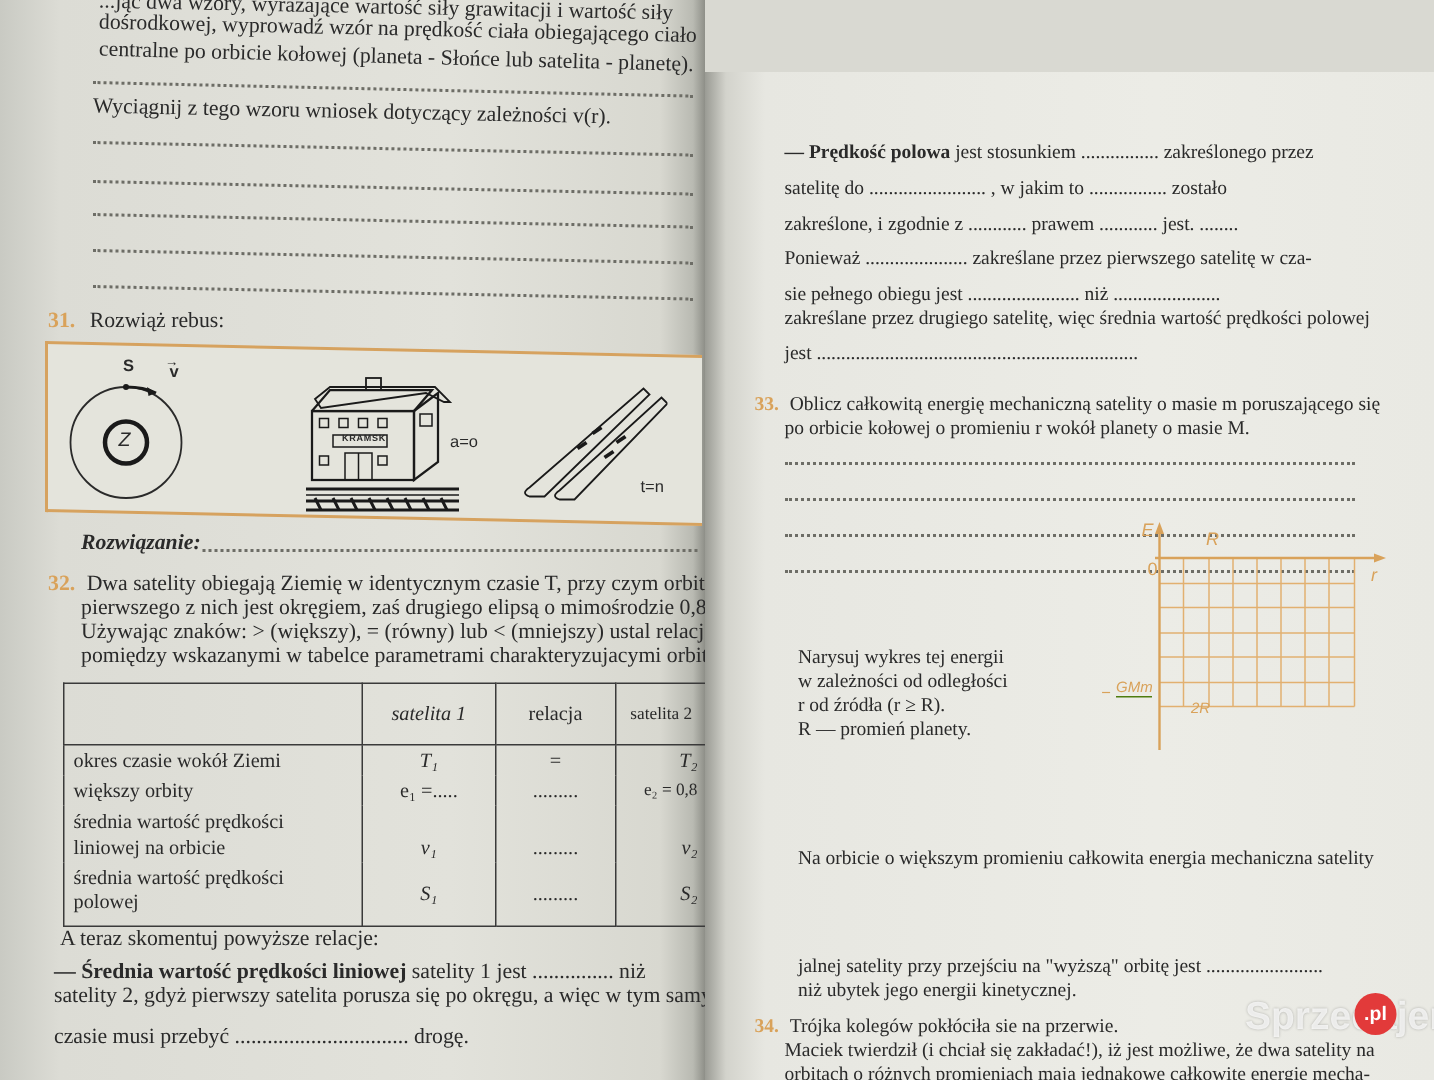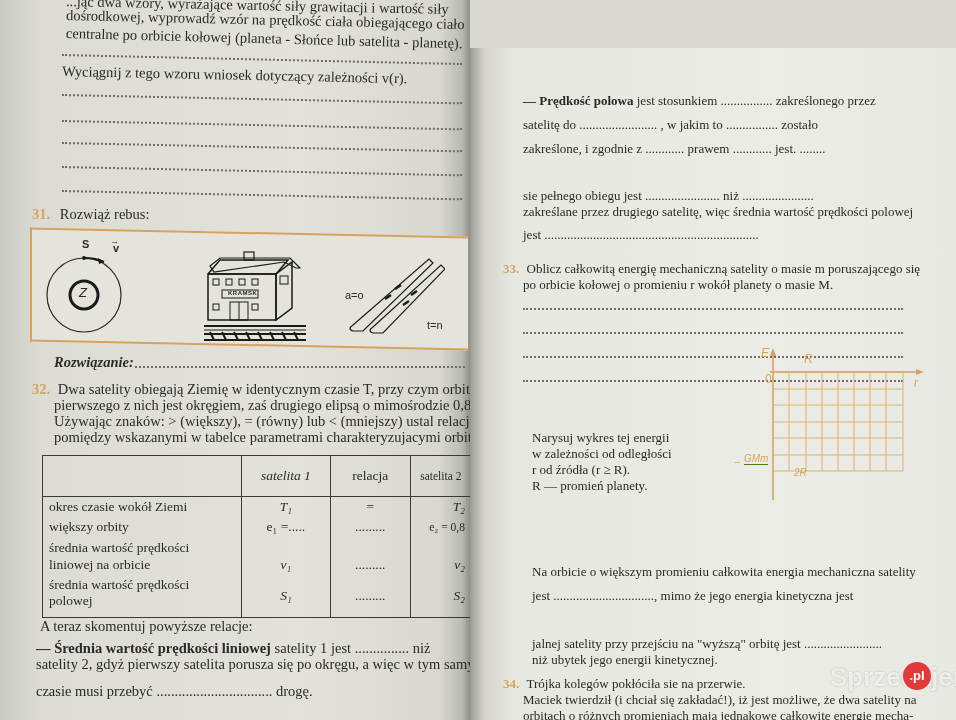--- a/index.html
+++ b/index.html
@@ -113,21 +113,21 @@
     <rect x="13" y="56" width="6" height="6" fill="none" stroke="#1a1a1a"></rect>
     <rect x="52" y="56" width="6" height="6" fill="none" stroke="#1a1a1a"></rect>
     <rect x="30" y="54" width="18" height="18" fill="none" stroke="#1a1a1a"></rect>
     <line x1="39" y1="54" x2="39" y2="72" stroke="#1a1a1a"></line>
     <line x1="4" y1="78" x2="106" y2="78" stroke="#1a1a1a" stroke-width="2"></line>
     <line x1="4" y1="82" x2="106" y2="82" stroke="#1a1a1a" stroke-width="1"></line>
     <path d="M4 86 L106 86 M4 92 L106 92" stroke="#1a1a1a" stroke-width="2"></path>
     <path d="M10 84 l4 8 M22 84 l4 8 M34 84 l4 8 M46 84 l4 8 M58 84 l4 8 M70 84 l4 8 M82 84 l4 8 M94 84 l4 8" stroke="#1a1a1a" stroke-width="2"></path>
   </svg>
   <span class="abs" style="left:228px;top:290px;font-family:'Liberation Sans',sans-serif;font-size:6px;font-weight:bold;letter-spacing:0.5px;">KRAMSK</span>
-  <span class="abs" style="left:300px;top:289px;font-family:'Liberation Sans',sans-serif;font-size:11px;margin-left:45px;">a=o</span>
+  <span class="abs" style="left:300px;top:289px;font-family:'Liberation Sans',sans-serif;font-size:11px;">a=o</span>
 
   <svg class="abs" style="left:345px;top:255px;" width="100" height="80">
     <path d="M8 70 Q2 74 8 76 L18 76 L88 8 L84 4 Z" fill="none" stroke="#1a1a1a" stroke-width="1.2"></path>
     <path d="M28 72 Q22 76 28 78 L38 78 L100 14 L96 10 Z" fill="none" stroke="#1a1a1a" stroke-width="1.2"></path>
     <path d="M50 34 l6 -4 M40 44 l6 -4 M66 40 l6 -4 M58 50 l6 -4" stroke="#1a1a1a" stroke-width="2.5"></path>
   </svg>
   <span class="abs" style="left:427px;top:319px;font-family:'Liberation Sans',sans-serif;font-size:11px;">t=n</span>
 
   <div class="abs t b i" style="left:54px;top:353px;">Rozwiązanie:</div>
   <div class="dotline" style="left:135px;top:366px;width:330px;"></div>
@@ -182,41 +182,41 @@
   <div class="abs t" style="left:36px;top:655px;">satelity 2, gdyż pierwszy satelita porusza się po okręgu, a więc w tym samym</div>
   <div class="abs t" style="left:36px;top:682px;">czasie musi przebyć ................................ drogę.</div>
 </div>
 
 <div class="page page-right">
   <div class="abs t13" style="left:53px;top:44px;">
     <span class="b">— Prędkość polowa</span><span> jest stosunkiem ................ zakreślonego przez</span>
   </div>
   <div class="abs t13" style="left:53px;top:68px;">satelitę do ........................ , w jakim to ................ zostało</div>
   <div class="abs t13" style="left:53px;top:92px;">zakreślone, i zgodnie z ............ prawem ............ jest. ........</div>
+  <div class="abs t13" style="left:53px;top:115px;">Ponieważ ..................... zakreślane przez pierwszego satelitę w cza-</div>
   <div class="abs t13" style="left:53px;top:139px;">sie pełnego obiegu jest ....................... niż ......................</div>
   <div class="abs t13" style="left:53px;top:155px;">zakreślane przez drugiego satelitę, więc średnia wartość prędkości polowej</div>
   <div class="abs t13" style="left:53px;top:178px;">jest ..................................................................</div>
 
   <div class="abs t13" style="left:33px;top:212px;">
     <span class="num">33.</span>
     <span style="margin-left:4px">Oblicz całkowitą energię mechaniczną satelity o masie m poruszającego się</span>
   </div>
   <div class="abs t13" style="left:53px;top:228px;">po orbicie kołowej o promieniu r wokół planety o masie M.</div>
   <div class="dotline" style="left:53px;top:260px;width:380px;"></div>
   <div class="dotline" style="left:53px;top:284px;width:380px;"></div>
   <div class="dotline" style="left:53px;top:308px;width:380px;"></div>
   <div class="dotline" style="left:53px;top:332px;width:380px;"></div>
 
   <div class="abs t13" style="left:62px;top:381px;">Narysuj wykres tej energii</div>
   <div class="abs t13" style="left:62px;top:397px;">w zależności od odległości</div>
   <div class="abs t13" style="left:62px;top:413px;">r od źródła (r ≥ R).</div>
   <div class="abs t13" style="left:62px;top:429px;">R — promień planety.</div>
 
   <div class="abs t13" style="left:62px;top:515px;">Na orbicie o większym promieniu całkowita energia mechaniczna satelity</div>
-  <div class="abs t13" style="left:62px;top:539px;">jest ..............................., mimo że jego energia kinetyczna jest</div>
   <div class="abs t13" style="left:62px;top:587px;">jalnej satelity przy przejściu na "wyższą" orbitę jest ........................</div>
   <div class="abs t13" style="left:62px;top:603px;">niż ubytek jego energii kinetycznej.</div>
 
   <div class="abs t13" style="left:33px;top:627px;">
     <span class="num">34.</span>
     <span style="margin-left:4px">Trójka kolegów pokłóciła sie na przerwie.</span>
   </div>
   <div class="abs t13" style="left:53px;top:643px;">Maciek twierdził (i chciał się zakładać!), iż jest możliwe, że dwa satelity na</div>
   <div class="abs t13" style="left:53px;top:659px;">orbitach o różnych promieniach mają jednakowe całkowite energie mecha-</div>
   <div class="abs t13" style="left:53px;top:675px;">niczne. Krzysiek zaprzeczał temu twierdzeniu, ...</div>

